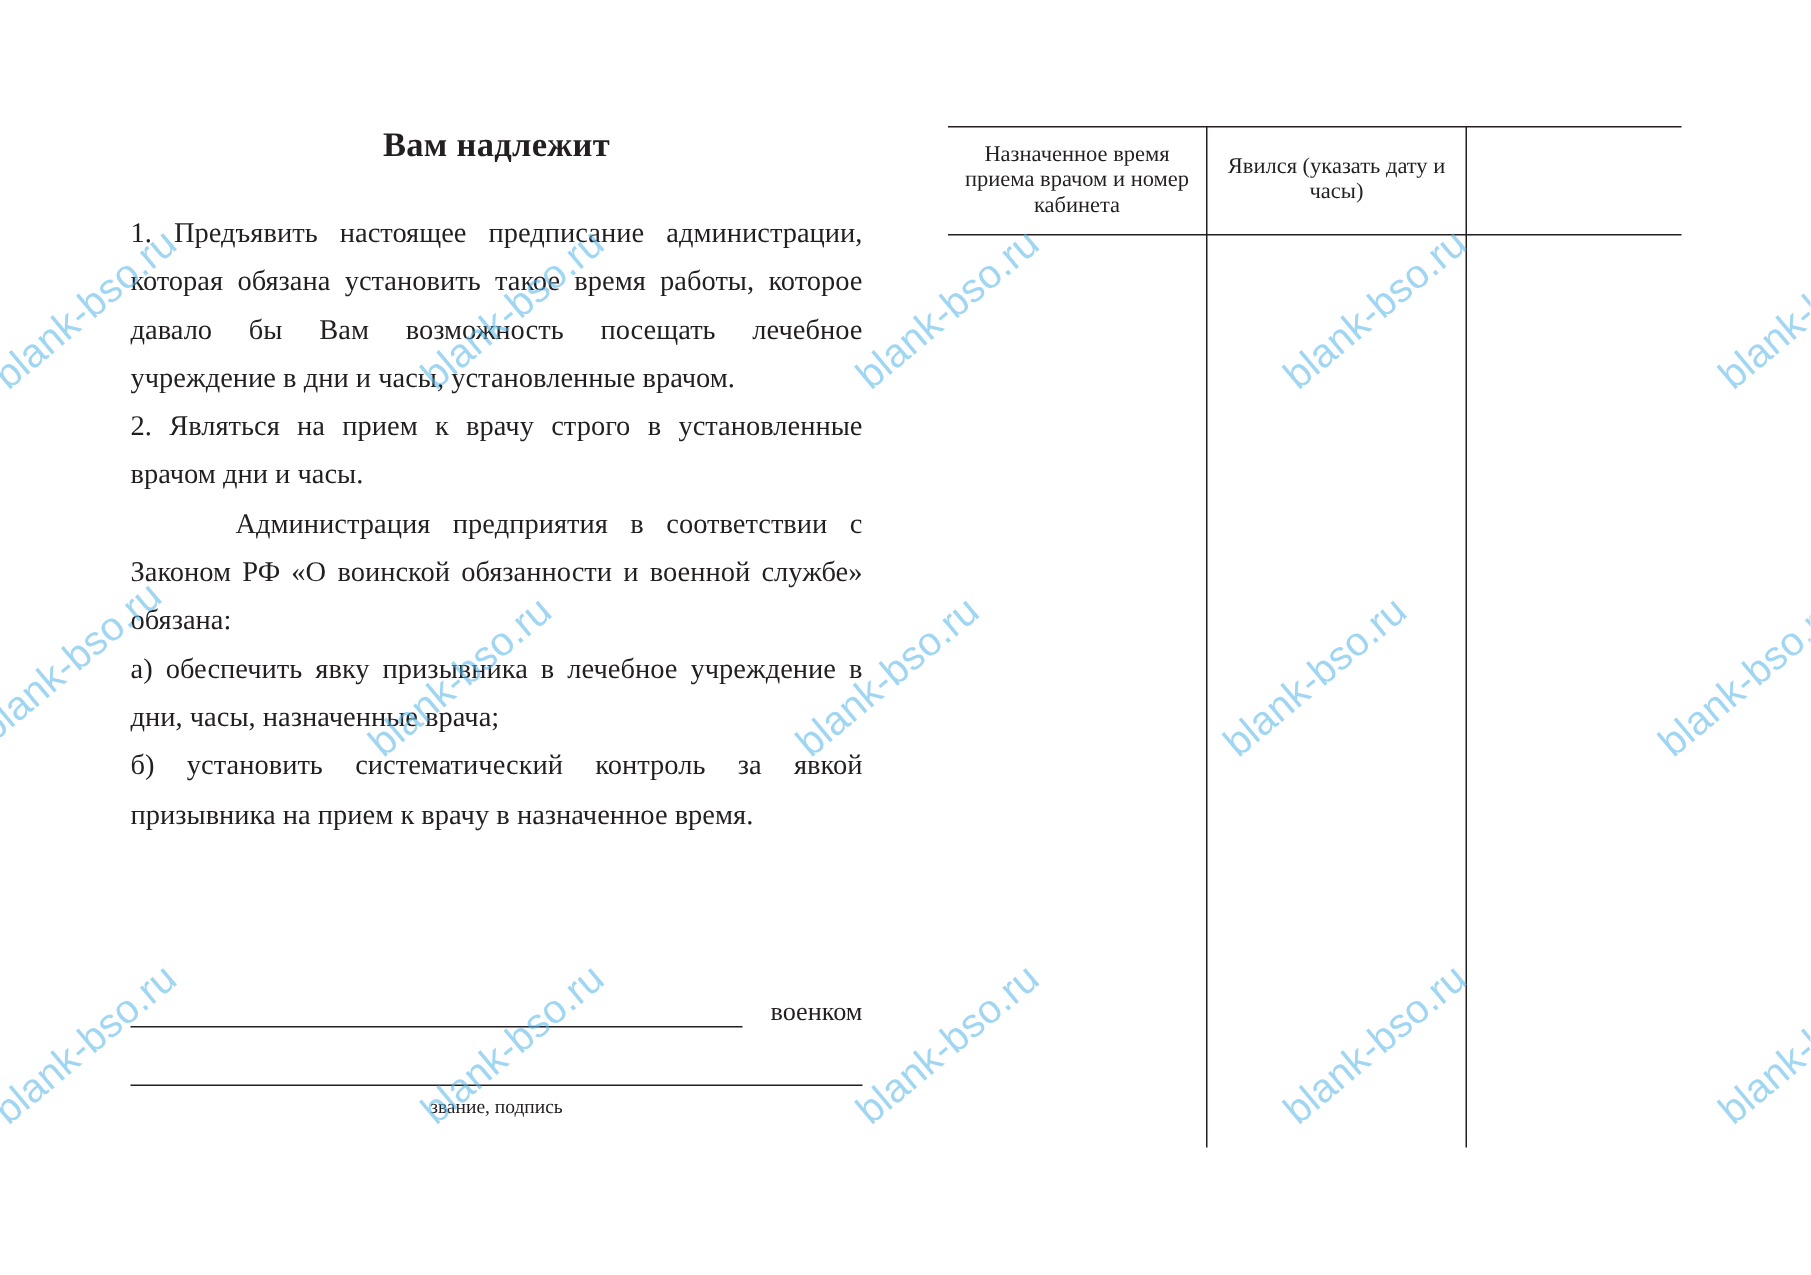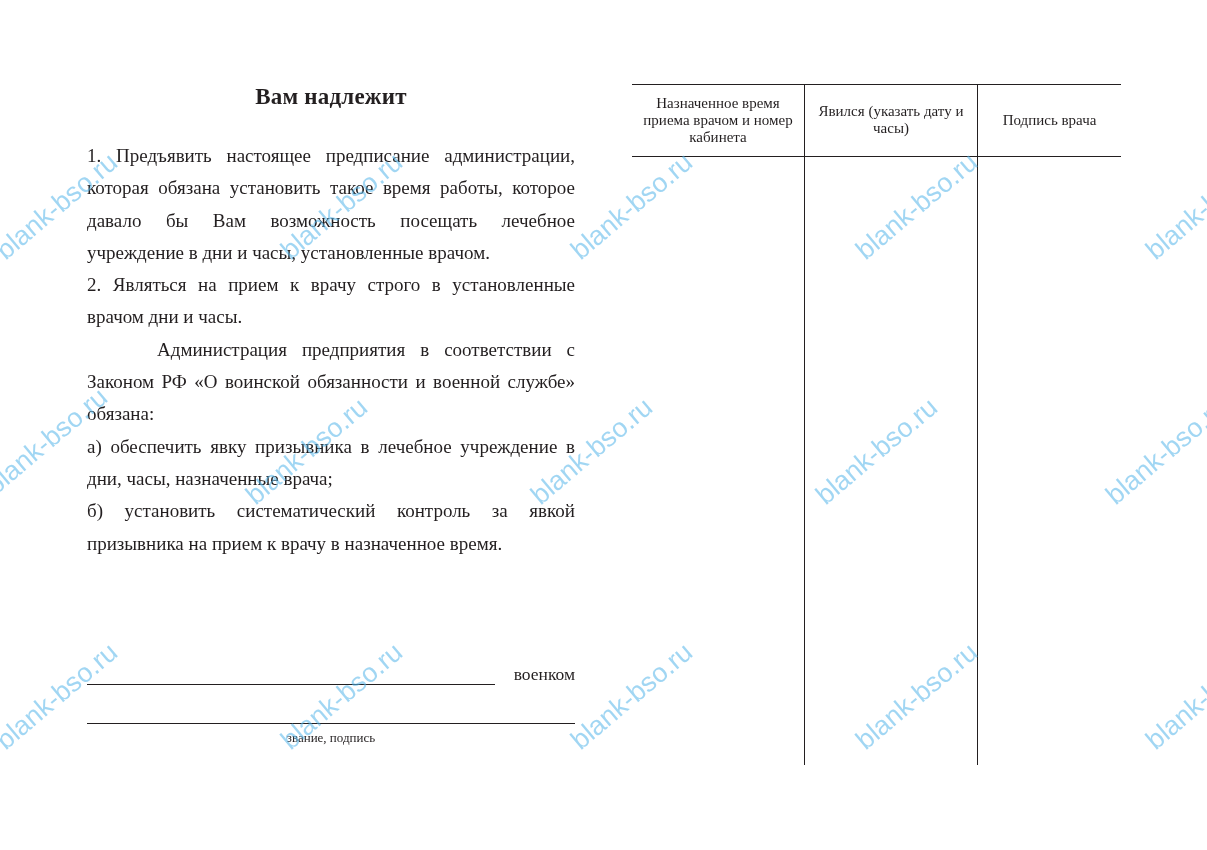--- a/index.html
+++ b/index.html
@@ -45,21 +45,20 @@
   <div class="cap">звание, подпись</div>
 </div>
 
 <div class="table">
   <div class="hline" style="top:0;"></div>
   <div class="hline" style="top:72px;"></div>
   <div class="vline" style="left:172px;"></div>
   <div class="vline" style="left:345px;"></div>
   <div class="hcell" style="left:0; width:172px;">Назначенное время приема врачом и номер кабинета</div>
   <div class="hcell" style="left:173px; width:172px;">Явился (указать дату и часы)</div>
-  <div class="hcell" style="left:346px; width:143px;">Подпись врача</div>
   <div style="position:absolute; left:0; top:73px; width:172px; height:608px;"></div>
   <div style="position:absolute; left:173px; top:73px; width:172px; height:608px;"></div>
   <div style="position:absolute; left:346px; top:73px; width:143px; height:608px;"></div>
 </div>
 
 <span class="wm" style="left:10px; top:235px;">blank-bso.ru</span>
 <span class="wm" style="left:295px; top:235px;">blank-bso.ru</span>
 <span class="wm" style="left:585px; top:235px;">blank-bso.ru</span>
 <span class="wm" style="left:870px; top:235px;">blank-bso.ru</span>
 <span class="wm" style="left:1160px; top:235px;">blank-bso.ru</span>

